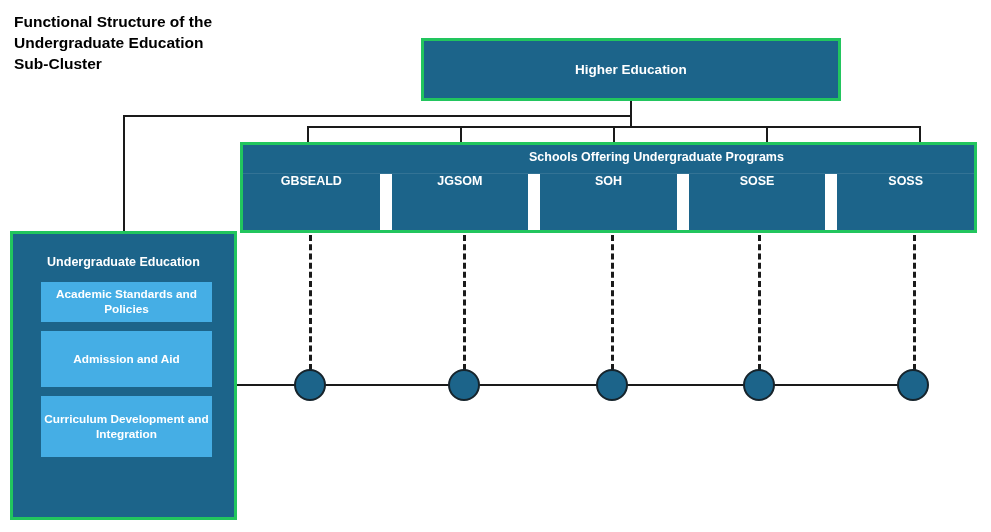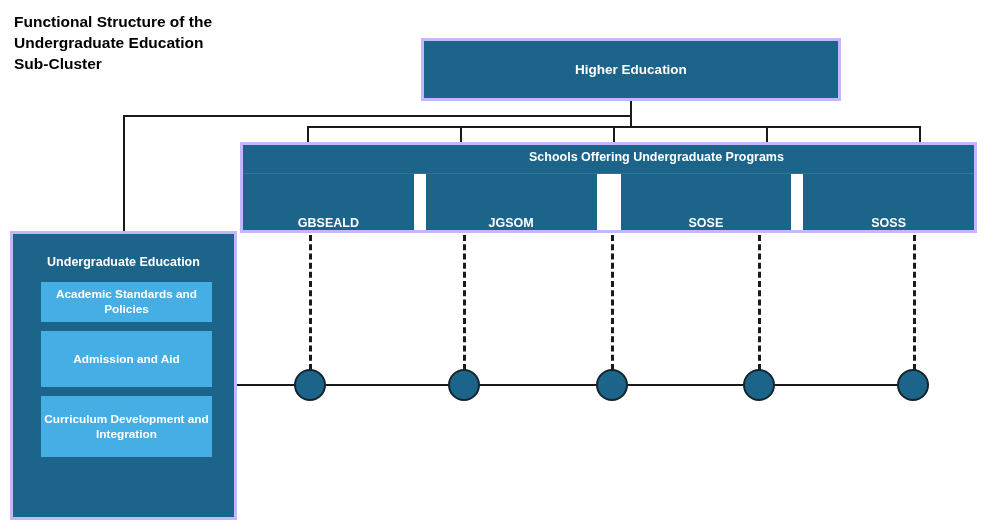--- a/index.html
+++ b/index.html
@@ -28,21 +28,21 @@
     font-weight: bold;
     line-height: 1.35;
     color: #000000;
     white-space: pre-line;
   }
 
   
   .node-box {
     position: absolute;
     background: #1C648A;
-    border: 3px solid #c4b5fd;
+    border: 3px solid #22c55e;
     box-sizing: border-box;
     color: #ffffff;
     font-weight: bold;
     display: flex;
     align-items: center;
     justify-content: center;
     text-align: center;
   }
 
   #higher-education-box {
@@ -87,21 +87,21 @@
     top: 29px;
     width: 100%;
     height: 56px;
     display: flex;
     align-items: center;
   }
   .school-cell {
     flex: 1 1 0;
     height: 100%;
     display: flex;
-    align-items: flex-end;
+    align-items: flex-start;
     justify-content: center;
     font-size: 12.5px;
     font-weight: bold;
     color: #ffffff;
     position: relative;
   }
   .school-sep {
     width: 12px;
     height: 100%;
     background: #ffffff;
@@ -205,20 +205,23 @@
     <div id="schools-banner-divider"></div>
     <div id="school-cells">
       <div class="school-cell">
         <span>GBSEALD</span>
       </div>
       <div class="school-sep"></div>
       <div class="school-cell">
         <span>JGSOM</span>
       </div>
       <div class="school-sep"></div>
+      <div class="school-cell">
+        <span>SOH</span>
+      </div>
       <div class="school-sep"></div>
       <div class="school-cell">
         <span>SOSE</span>
       </div>
       <div class="school-sep"></div>
       <div class="school-cell">
         <span>SOSS</span>
       </div>
     </div>
   </div>

